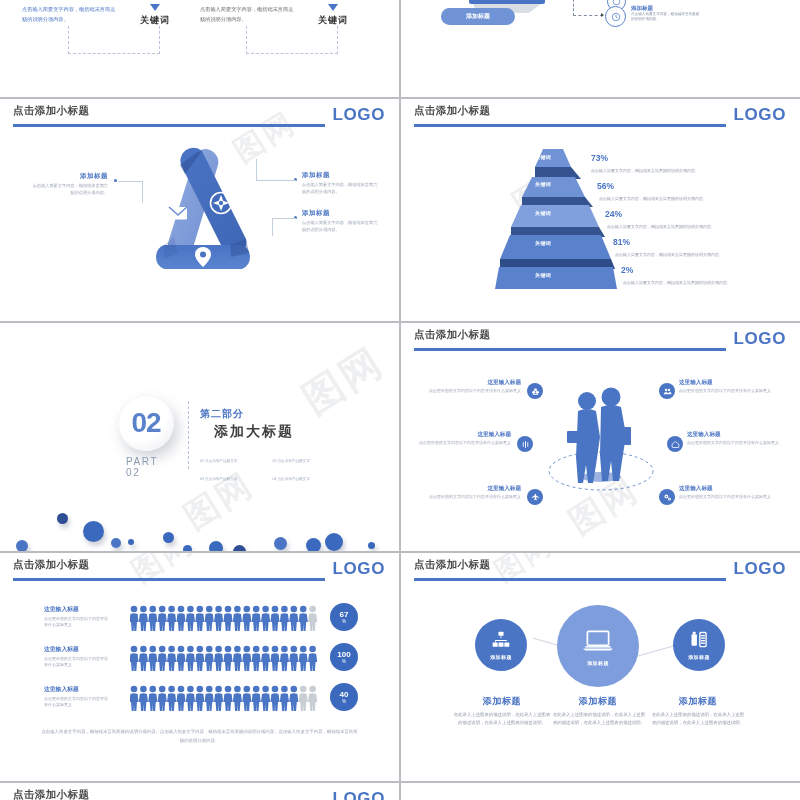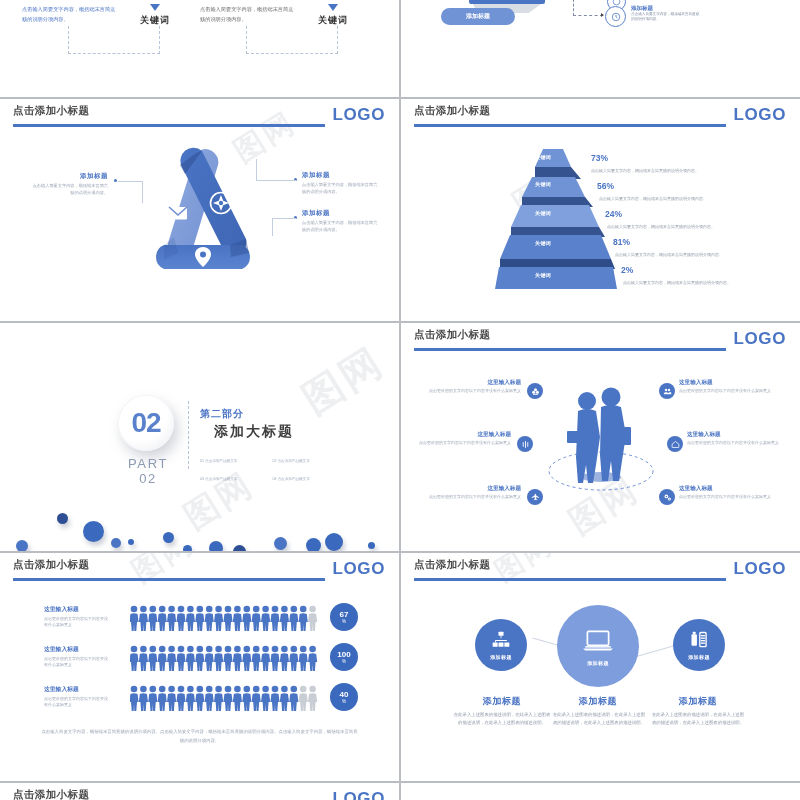--- a/index.html
+++ b/index.html
@@ -103,22 +103,22 @@
   }
   
   .pd-circle{
     position:absolute;left:118px;top:72px;width:56px;height:56px;border-radius:50%;
     background:radial-gradient(circle at 36% 30%,#ffffff 55%,#e7e9ee 100%);
     box-shadow:4px 7px 13px rgba(120,128,145,.35), inset 0 0 0 1px #f3f4f7;
     display:flex;align-items:center;justify-content:center;
   }
   .pd-num{font-size:28px;font-weight:bold;color:#5a82cc;letter-spacing:-1px;}
   .pd-part{
-    position:absolute;left:126px;top:133px;width:44px;text-align:center;
-    font-size:13px;color:#8c9ab3;letter-spacing:1.6px;
+    position:absolute;left:126px;top:133px;width:44px;
+    font-size:10px;color:#8c9ab3;letter-spacing:1.6px;
   }
   .pd-div{position:absolute;left:188px;top:78px;height:68px;border-left:1px dashed #b6c2d8;}
   .pd-sub{position:absolute;left:200px;top:84px;font-size:10px;font-weight:bold;color:#4a74c4;letter-spacing:1px;}
   .pd-main{position:absolute;left:214px;top:100px;font-size:14px;font-weight:bold;color:#3f3f3f;letter-spacing:2px;}
   .pd-notes{position:absolute;left:200px;top:125px;width:142px;}
   .pd-note{font-size:3.6px;color:#9aa5ba;display:inline-block;width:68px;line-height:1.9;}
   .bub{position:absolute;border-radius:50%;box-shadow:2px 4px 5px rgba(130,138,155,.4);}
   
   .pc-item{position:absolute;width:104px;}
   .pc-t{font-size:5.6px;font-weight:bold;color:#4a74c4;}

